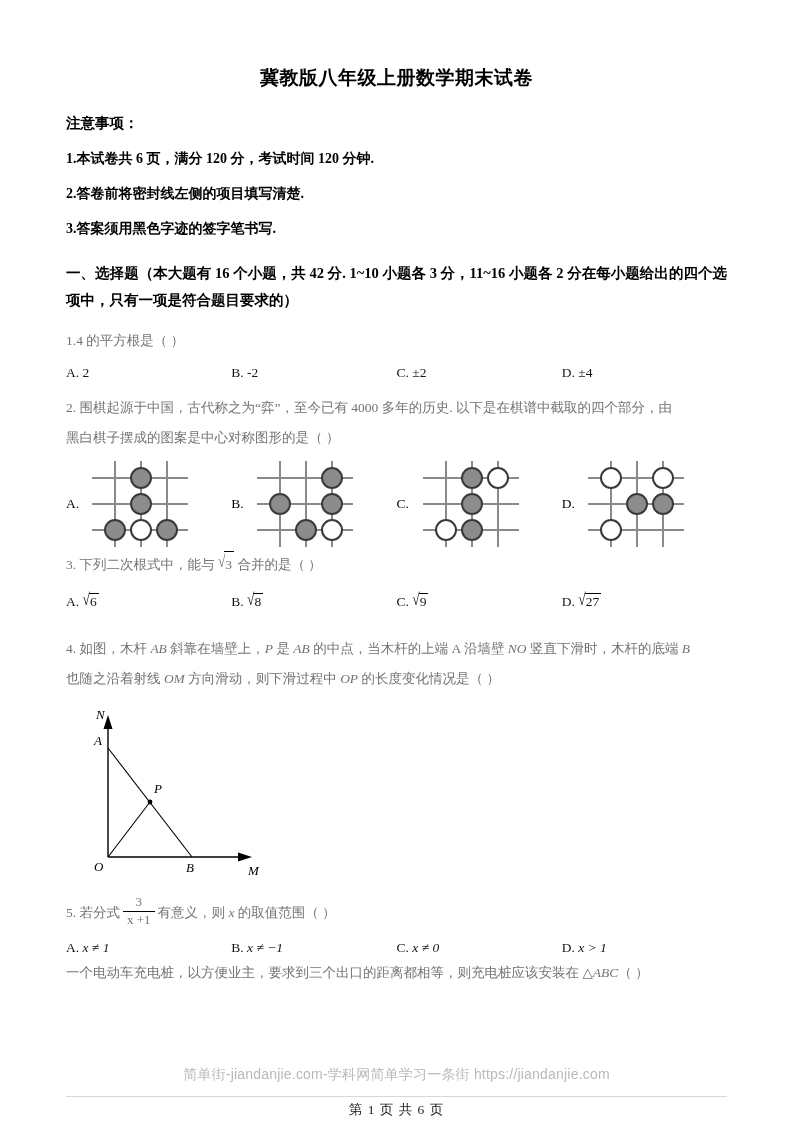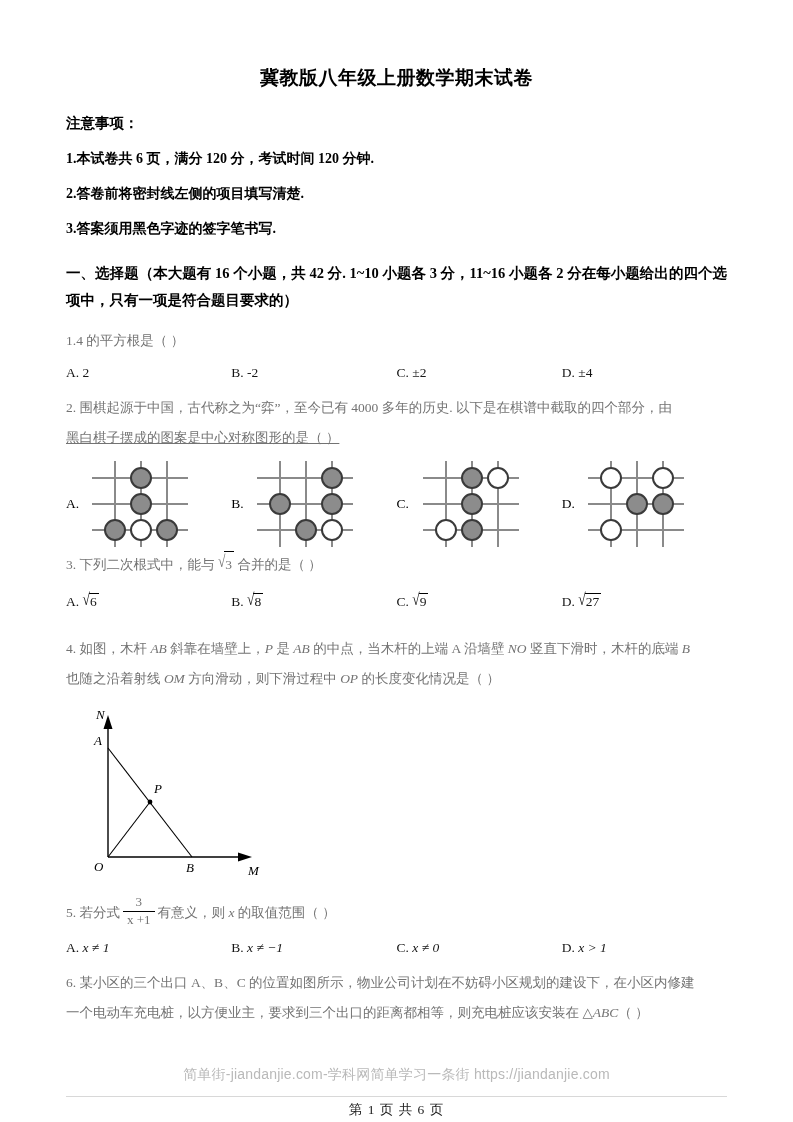--- a/index.html
+++ b/index.html
@@ -47,21 +47,21 @@
     line-height: 1.85;
     text-align: justify;
   }
   .q-text {
     font-size: 13.5px;
     margin-top: 14px;
     line-height: 1.9;
     text-align: justify;
     color: #737373;
   }
-  .q-text.tight { margin-top: 11px; text-decoration: underline; }
+  .q-text.tight { margin-top: 11px; }
   .opts {
     display: flex;
     font-size: 13.5px;
     margin-top: 12px;
     color: #151515;
   }
   .opts > div {
     flex: 0 0 25%;
     font-family: Liberation Serif, serif;
   }
@@ -338,21 +338,20 @@
   <div class="q-text" style="margin-top:10px">
     <span>5. 若分式</span><span class="frac"><span class="num">3</span><span class="den">x +1</span></span><span>有意义，则 </span><i>x</i><span> 的取值范围（      ）</span>
   </div>
   <div class="opts" style="margin-top:12px">
     <div><span>A.</span> <i>x ≠ 1</i></div>
     <div><span>B.</span> <i>x ≠ −1</i></div>
     <div><span>C.</span> <i>x ≠ 0</i></div>
     <div><span>D.</span> <i>x &gt; 1</i></div>
   </div>
 
-  <div class="q-text" style="margin-top:14px">6. 某小区的三个出口 A、B、C 的位置如图所示，物业公司计划在不妨碍小区规划的建设下，在小区内修建</div>
   <div class="q-text" style="margin-top:4px">
     <span>一个电动车充电桩，以方便业主，要求到三个出口的距离都相等，则充电桩应该安装在 </span><i>△ABC</i><span>（      ）</span>
   </div>
 
   <div class="watermark">简单街-jiandanjie.com-学科网简单学习一条街 https://jiandanjie.com</div>
   <div class="footer-rule"></div>
   <div class="page-num">第 1 页 共 6 页</div>
 
 </div>
 

